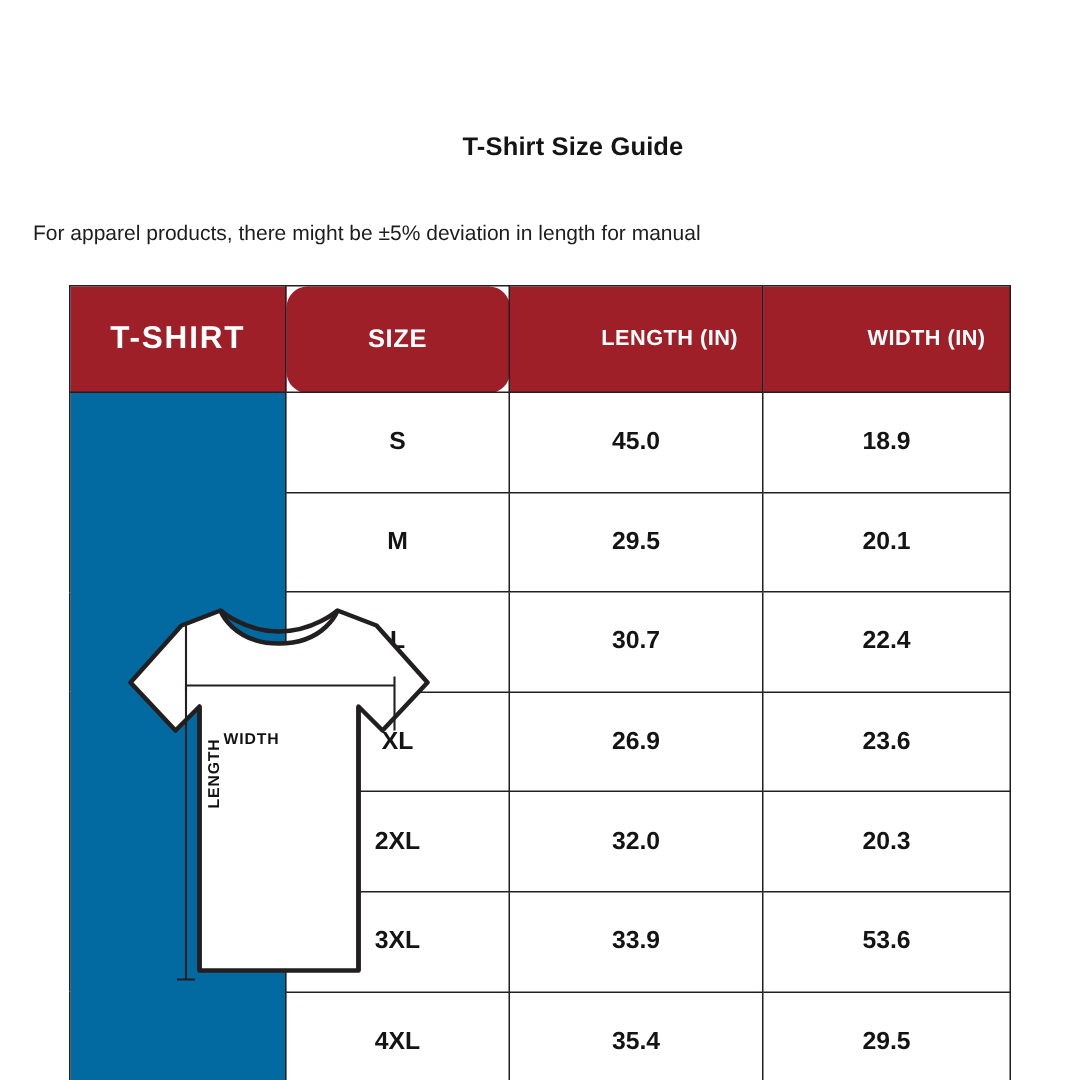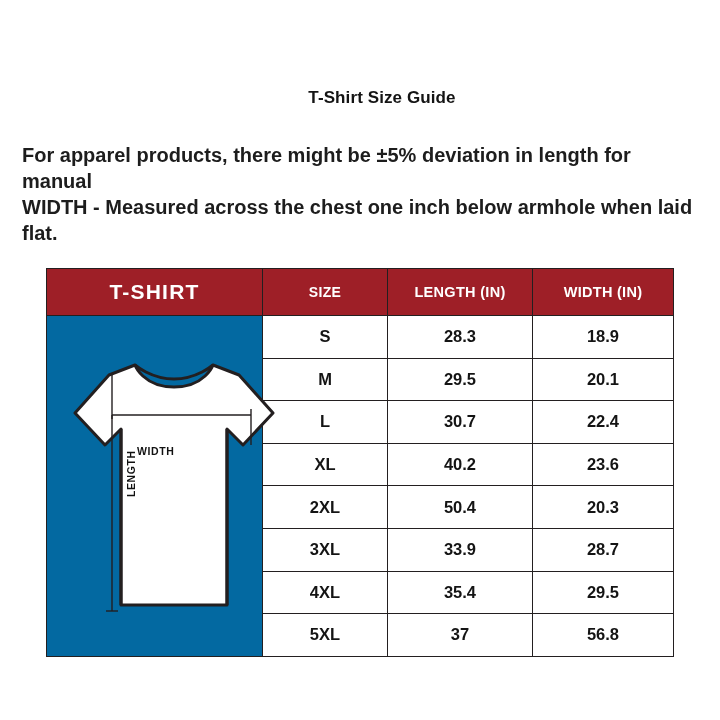--- a/index.html
+++ b/index.html
@@ -24,58 +24,60 @@
     text-align: center;
     font-size: 17px;
     font-weight: bold;
     color: #141414;
     margin-top: 88px;
     letter-spacing: 0.1px;
     margin-left: 44px;
   }
   .intro {
     margin: 34px 22px 0 22px;
-    font-size: 20px;
+    font-size: 14px;
     line-height: 26px;
     color: #1d1d1d;
-    font-weight: 700;
+    font-weight: 400;
   }
   .intro p {
     margin: 0;
   }
   .table-wrap {
     margin: 22px 46px 0 46px;
   }
   table.size-table {
     width: 628px;
     border-collapse: collapse;
     table-layout: fixed;
   }
   table.size-table td, table.size-table th {
     border: 1px solid #231f20;
-    padding: 4px;
+    padding: 16px;
   }
   .hdr-red {
     background: #9e1f27;
     color: #ffffff;
     height: 38px;
     text-align: center;
     font-weight: bold;
   }
   .hdr-tshirt {
     font-size: 21px;
     letter-spacing: 1.2px;
   }
   .hdr-size {
-    font-size: 14px;
+    font-size: 17px;
     letter-spacing: 0.4px;
+    border-radius: 14px;
   }
   .hdr-len, .hdr-wid {
     font-size: 14.5px;
     letter-spacing: 0.3px;
+    text-align: right;
   }
   .img-cell {
     width: 244px;
     vertical-align: middle;
     background: #0369a1;
   }
   .data-cell {
     text-align: center;
     height: 33.6px;
     font-size: 16.5px;
@@ -120,21 +122,20 @@
 </style>
 </head>
 <body>
 
 <div class="page">
 
   <div class="title">T-Shirt Size Guide</div>
 
   <div class="intro">
     <p>For apparel products, there might be ±5% deviation in length for manual</p>
-    <p>WIDTH - Measured across the chest one inch below armhole when laid flat.</p>
   </div>
 
   <div class="table-wrap">
     <table class="size-table">
       <tbody>
           <tr>
         <th class="hdr-red hdr-tshirt">T-SHIRT</th>
         <th class="hdr-red hdr-size col-size">SIZE</th>
         <th class="hdr-red hdr-len col-len">LENGTH (IN)</th>
         <th class="hdr-red hdr-wid col-wid">WIDTH (IN)</th>
@@ -152,47 +153,47 @@
               <line x1="47" y1="66" x2="47" y2="262" stroke="#231f20" stroke-width="1.4"></line>
               <line x1="47" y1="26" x2="47" y2="70" stroke="#231f20" stroke-width="1.4"></line>
               <line x1="186" y1="60" x2="186" y2="96" stroke="#231f20" stroke-width="1.4"></line>
               <line x1="41" y1="262" x2="53" y2="262" stroke="#231f20" stroke-width="1.4"></line>
             </svg>
             <div class="lbl-width">WIDTH</div>
             <div class="lbl-length">LENGTH</div>
           </div>
         </td>
         <td class="data-cell">S</td>
-        <td class="data-cell">28.3</td>
+        <td class="data-cell">45.0</td>
         <td class="data-cell">18.9</td>
       </tr>
       <tr>
         <td class="data-cell">M</td>
         <td class="data-cell">29.5</td>
         <td class="data-cell">20.1</td>
       </tr>
       <tr>
         <td class="data-cell">L</td>
         <td class="data-cell">30.7</td>
         <td class="data-cell">22.4</td>
       </tr>
       <tr>
         <td class="data-cell">XL</td>
-        <td class="data-cell">40.2</td>
+        <td class="data-cell">26.9</td>
         <td class="data-cell">23.6</td>
       </tr>
       <tr>
         <td class="data-cell">2XL</td>
-        <td class="data-cell">50.4</td>
+        <td class="data-cell">32.0</td>
         <td class="data-cell">20.3</td>
       </tr>
       <tr>
         <td class="data-cell">3XL</td>
         <td class="data-cell">33.9</td>
-        <td class="data-cell">28.7</td>
+        <td class="data-cell">53.6</td>
       </tr>
       <tr>
         <td class="data-cell">4XL</td>
         <td class="data-cell">35.4</td>
         <td class="data-cell">29.5</td>
       </tr>
       <tr>
         <td class="data-cell">5XL</td>
         <td class="data-cell">37</td>
         <td class="data-cell">56.8</td>

